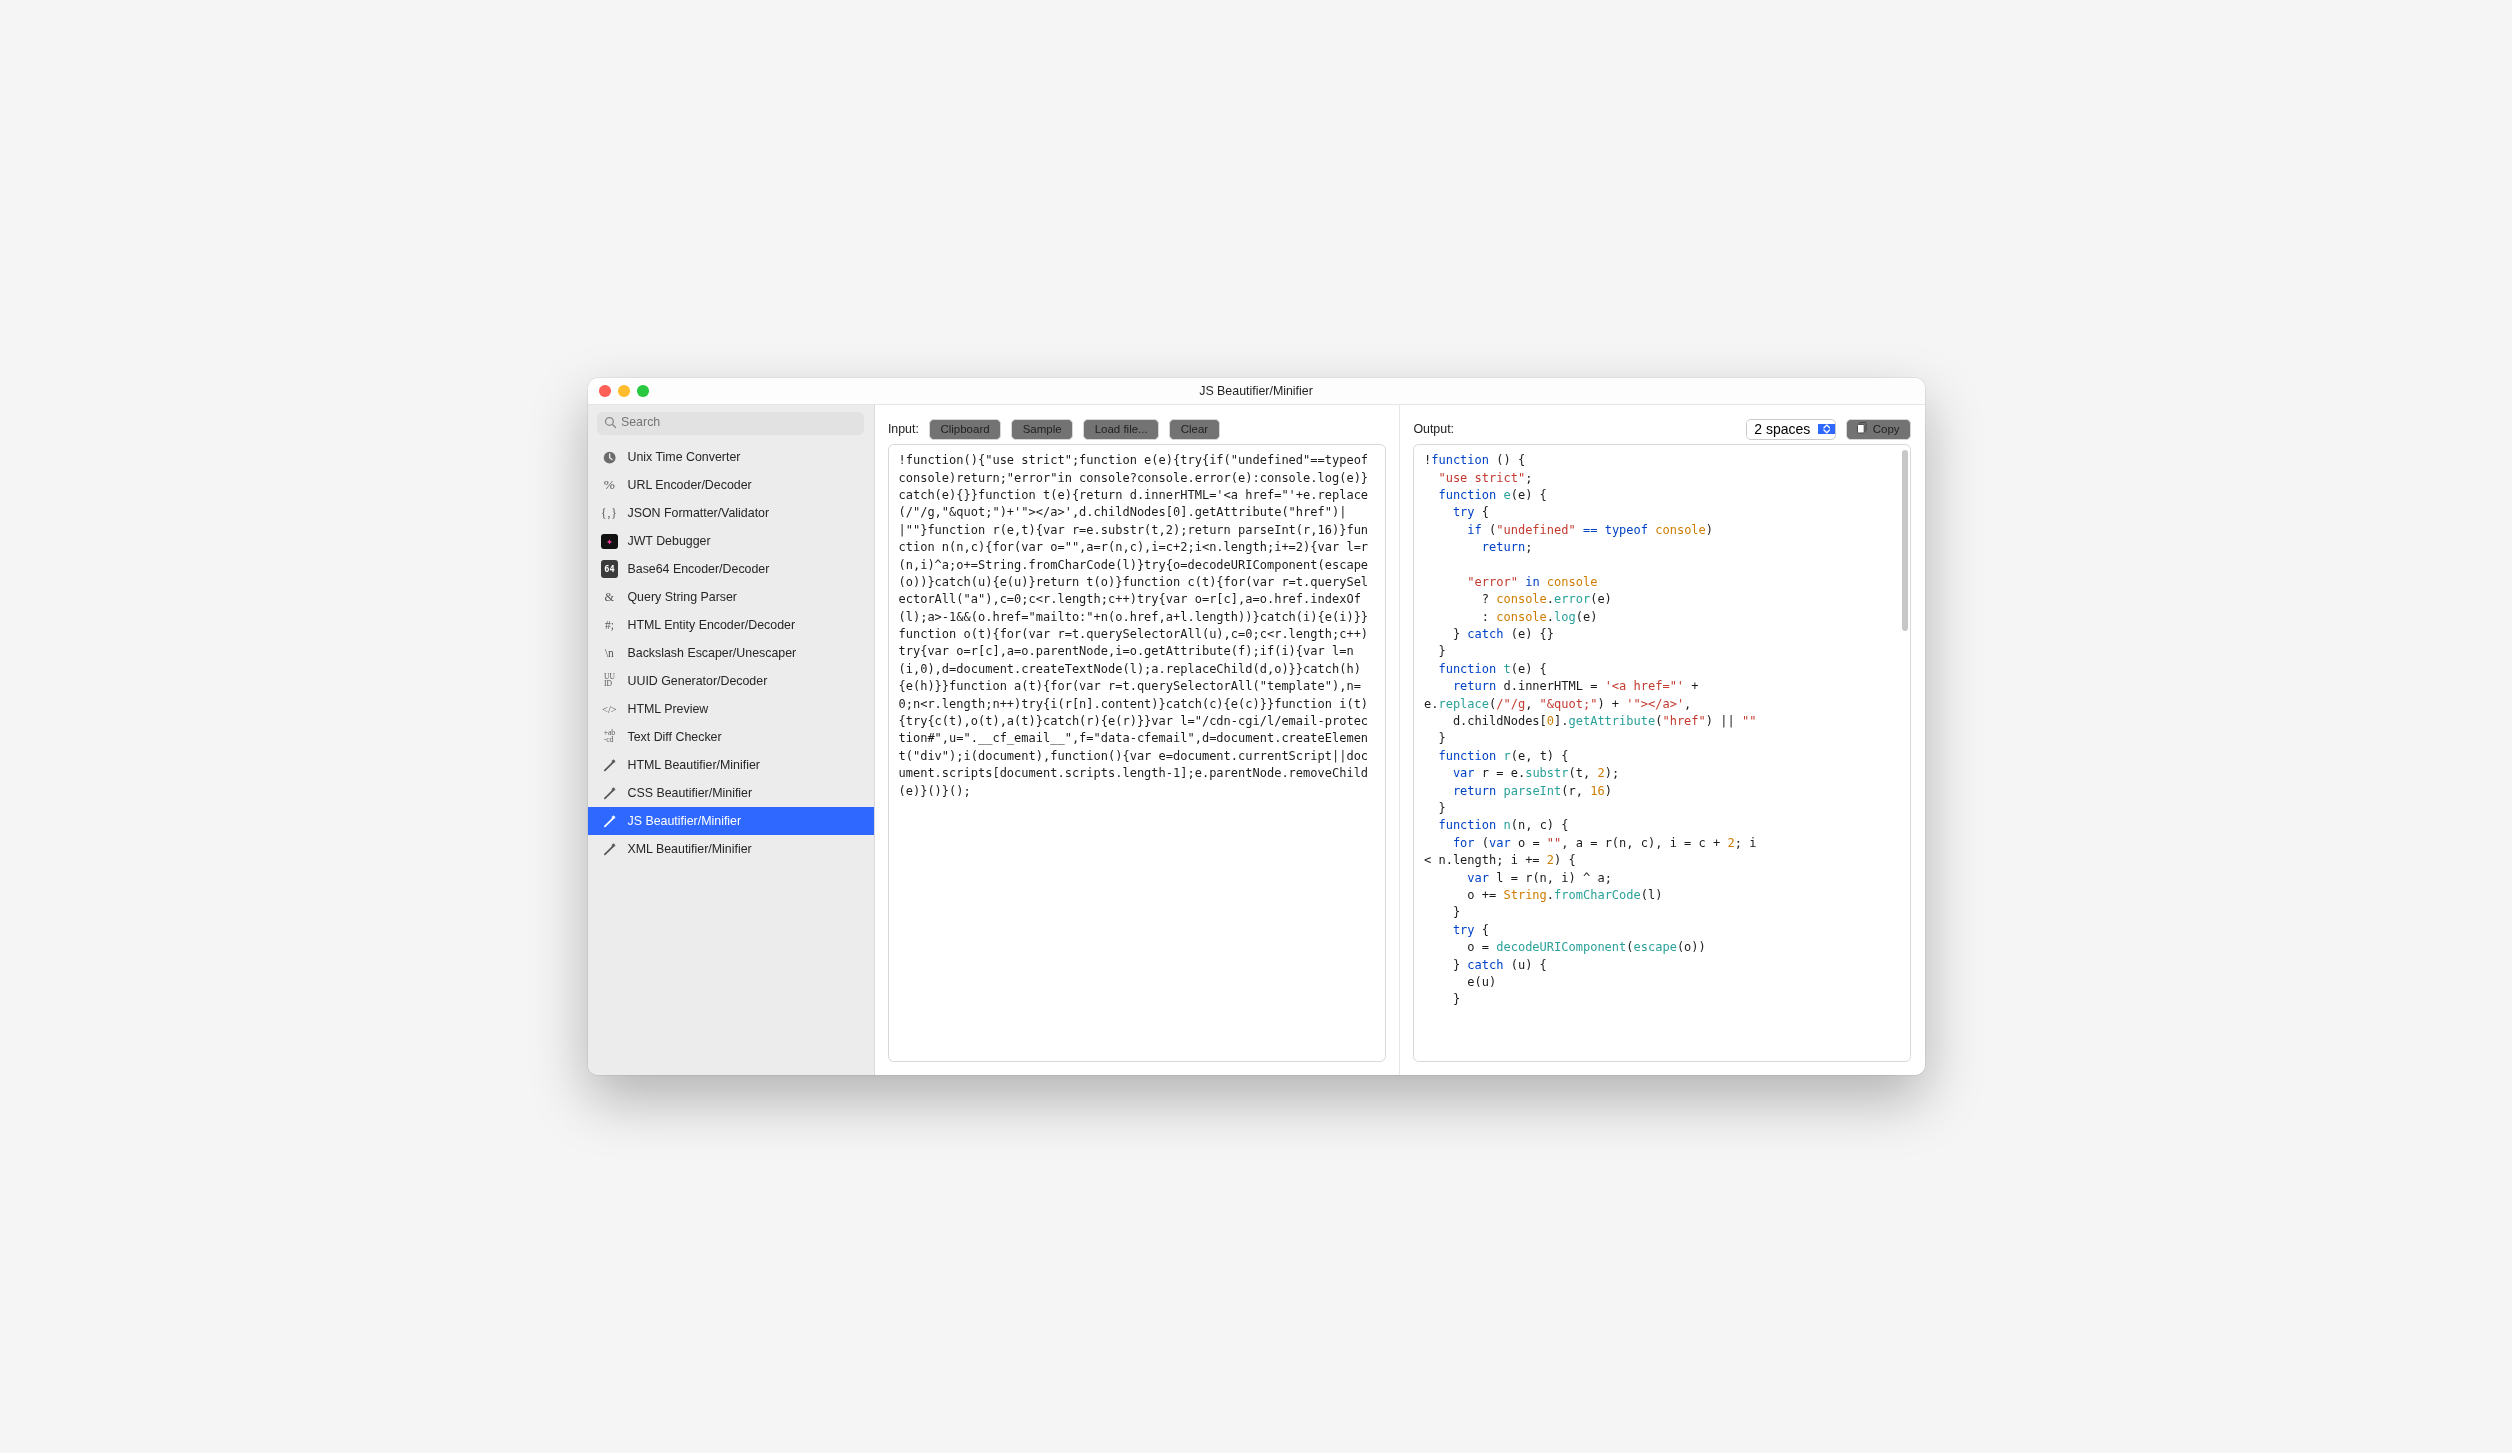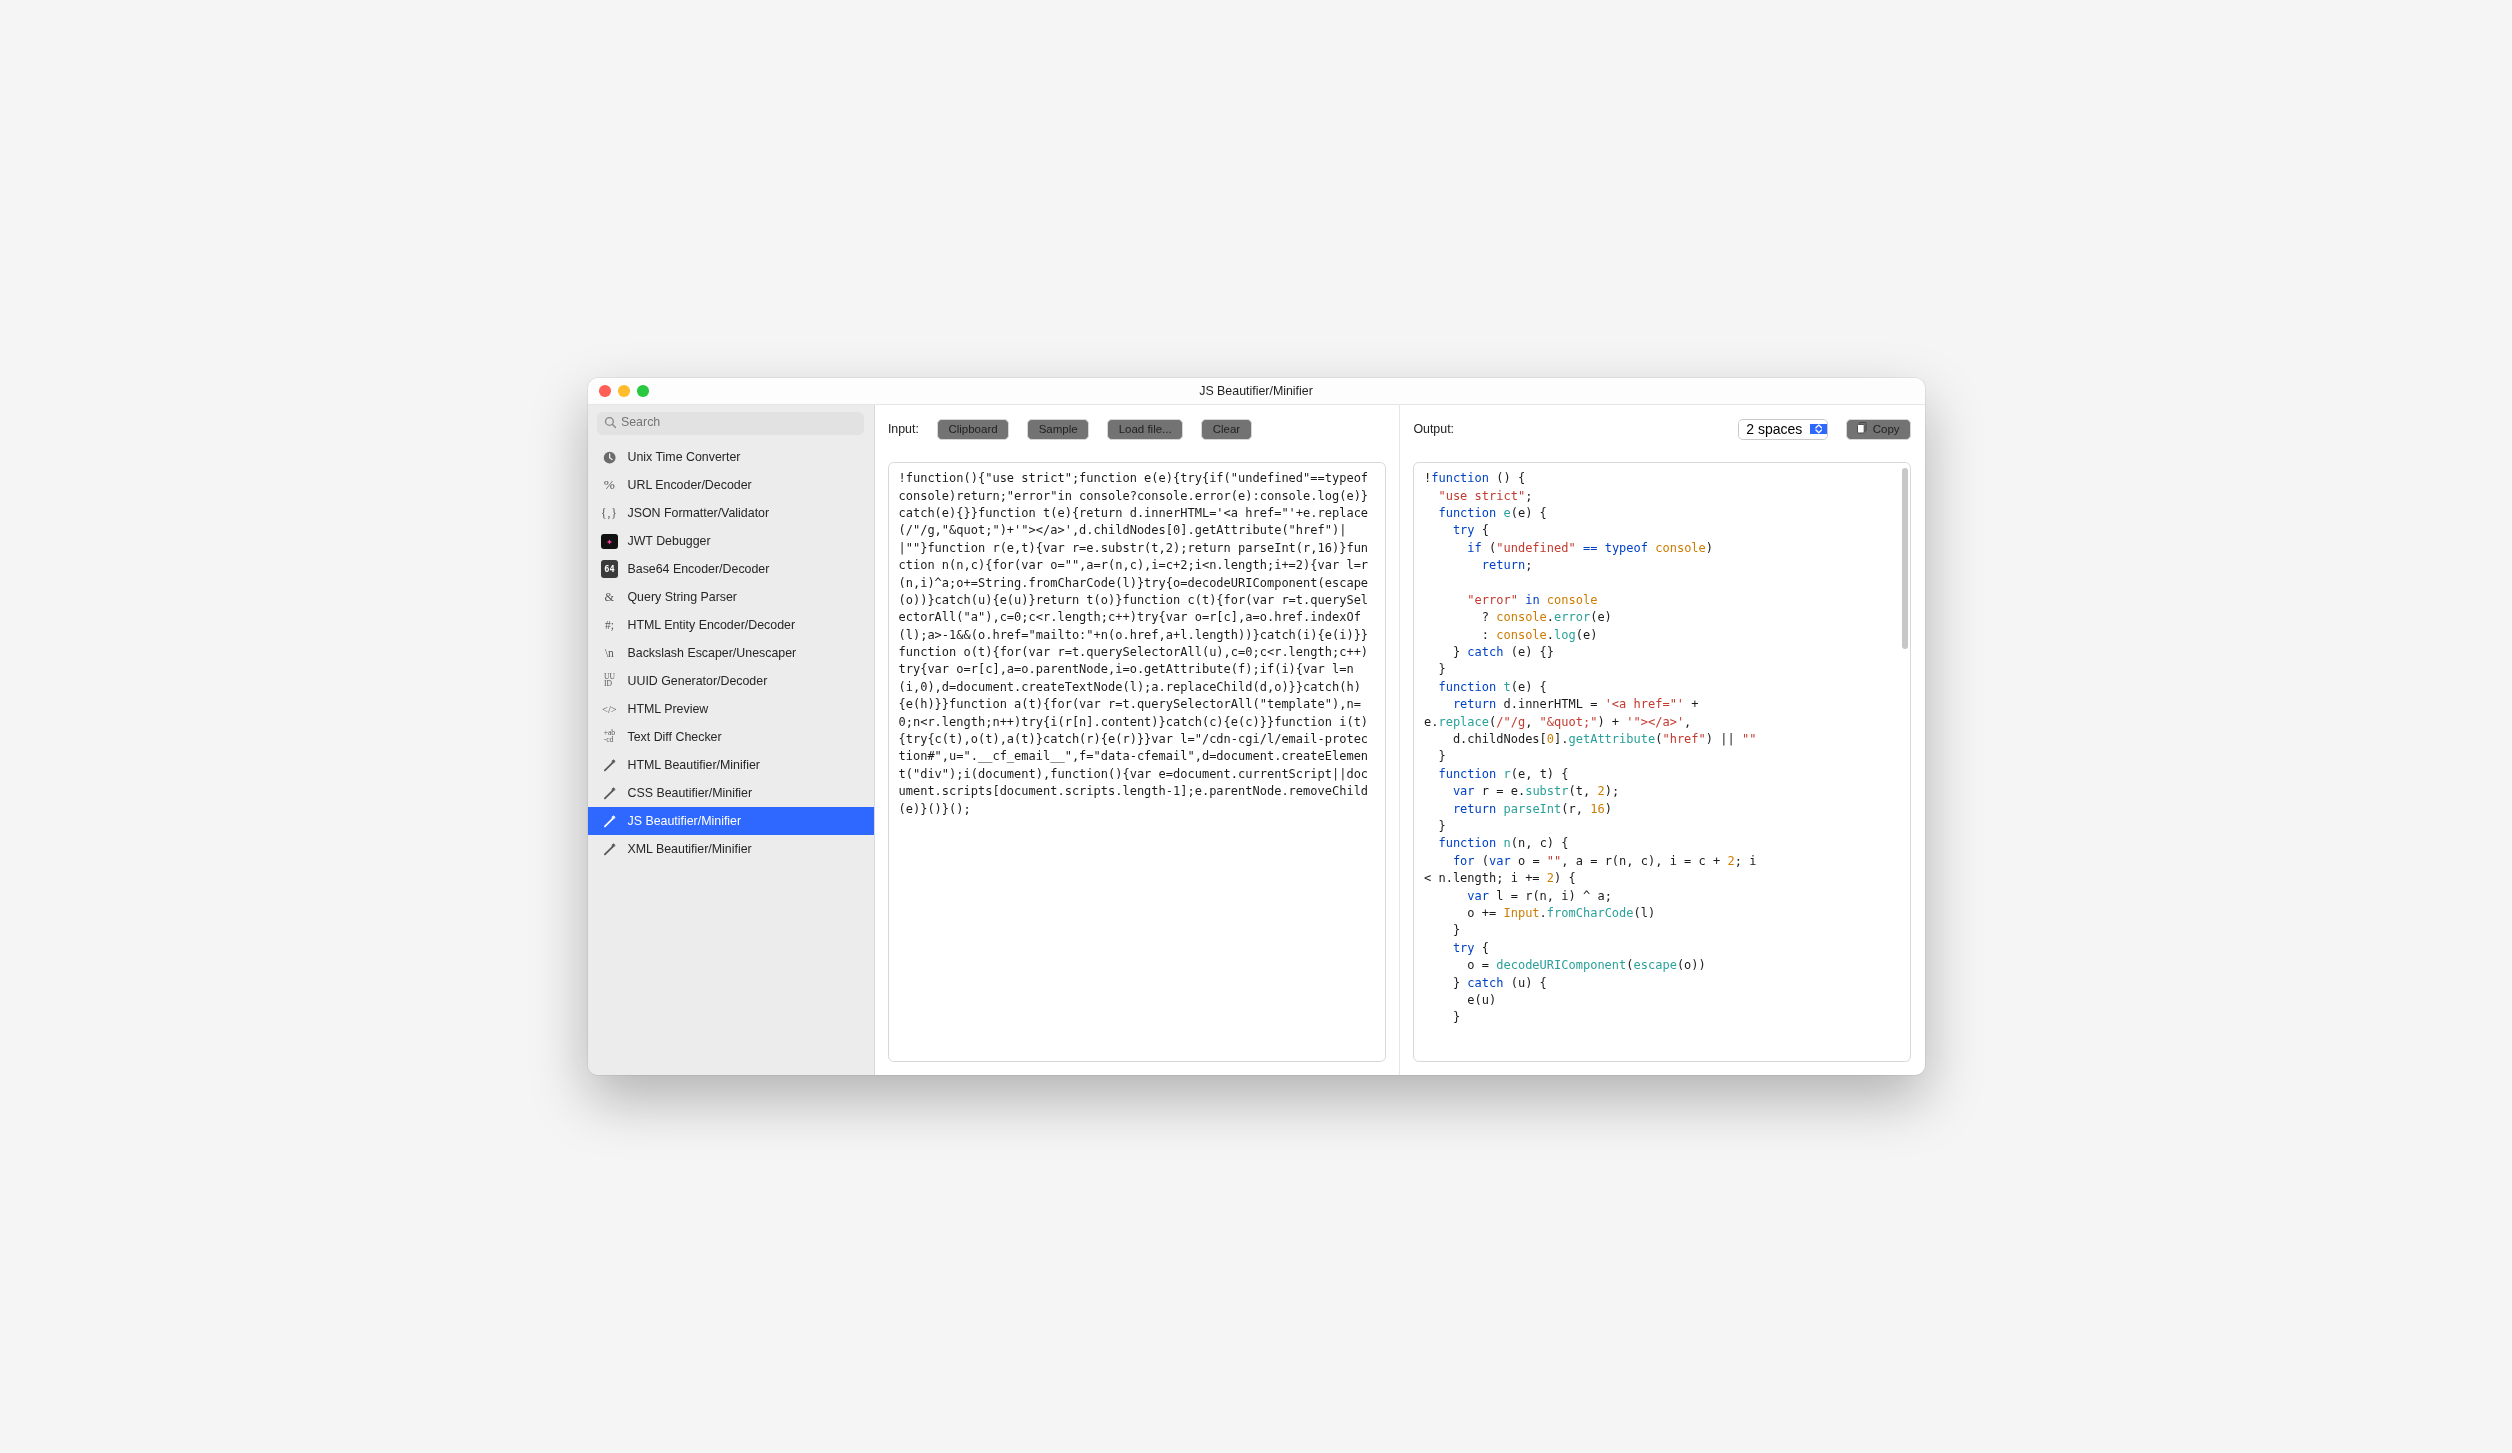--- a/index.html
+++ b/index.html
@@ -150,24 +150,24 @@
     min-width: 0;
     padding: 9.6px 13.4px 13.4px 13.4px;
   }
   .panel + .panel {
     border-left: 1px solid #e7e7e7;
     padding-left: 13.4px;
   }
   .panel-toolbar {
     display: flex;
     align-items: center;
-    gap: 18px;
+    gap: 10px;
     height: 29px;
     flex-shrink: 0;
-    margin-bottom: 18px;
+    margin-bottom: 0;
   }
   .panel-label {
     font-size: 12.4px;
     color: #222;
   }
   .toolbar-spacer { flex: 1; }
   .mac-btn {
     background: #737373;
     border: 1px solid #d7d7d7;
     border-radius: 4.8px;
@@ -440,21 +440,21 @@
     d.childNodes[<span class="nm">0</span>].<span class="fn">getAttribute</span>(<span class="st">"href"</span>) || <span class="st">""</span>
   }
   <span class="k">function</span> <span class="fn">r</span>(<span class="va">e</span>, <span class="va">t</span>) {
     <span class="k">var</span> r = e.<span class="fn">substr</span>(t, <span class="nm">2</span>);
     <span class="k">return</span> <span class="fn">parseInt</span>(r, <span class="nm">16</span>)
   }
   <span class="k">function</span> <span class="fn">n</span>(<span class="va">n</span>, <span class="va">c</span>) {
     <span class="k">for</span> (<span class="k">var</span> o = <span class="st">""</span>, a = r(n, c), i = c + <span class="nm">2</span>; i
 &lt; n.length; i += <span class="nm">2</span>) {
       <span class="k">var</span> l = r(n, i) ^ a;
-      o += <span class="bi">Input</span>.<span class="fn">fromCharCode</span>(l)
+      o += <span class="bi">String</span>.<span class="fn">fromCharCode</span>(l)
     }
     <span class="k">try</span> {
       o = <span class="fn">decodeURIComponent</span>(<span class="fn">escape</span>(o))
     } <span class="k">catch</span> (u) {
       e(u)
     }</pre>
           <div class="scrollbar"></div>
         </div>
       </div>
 

